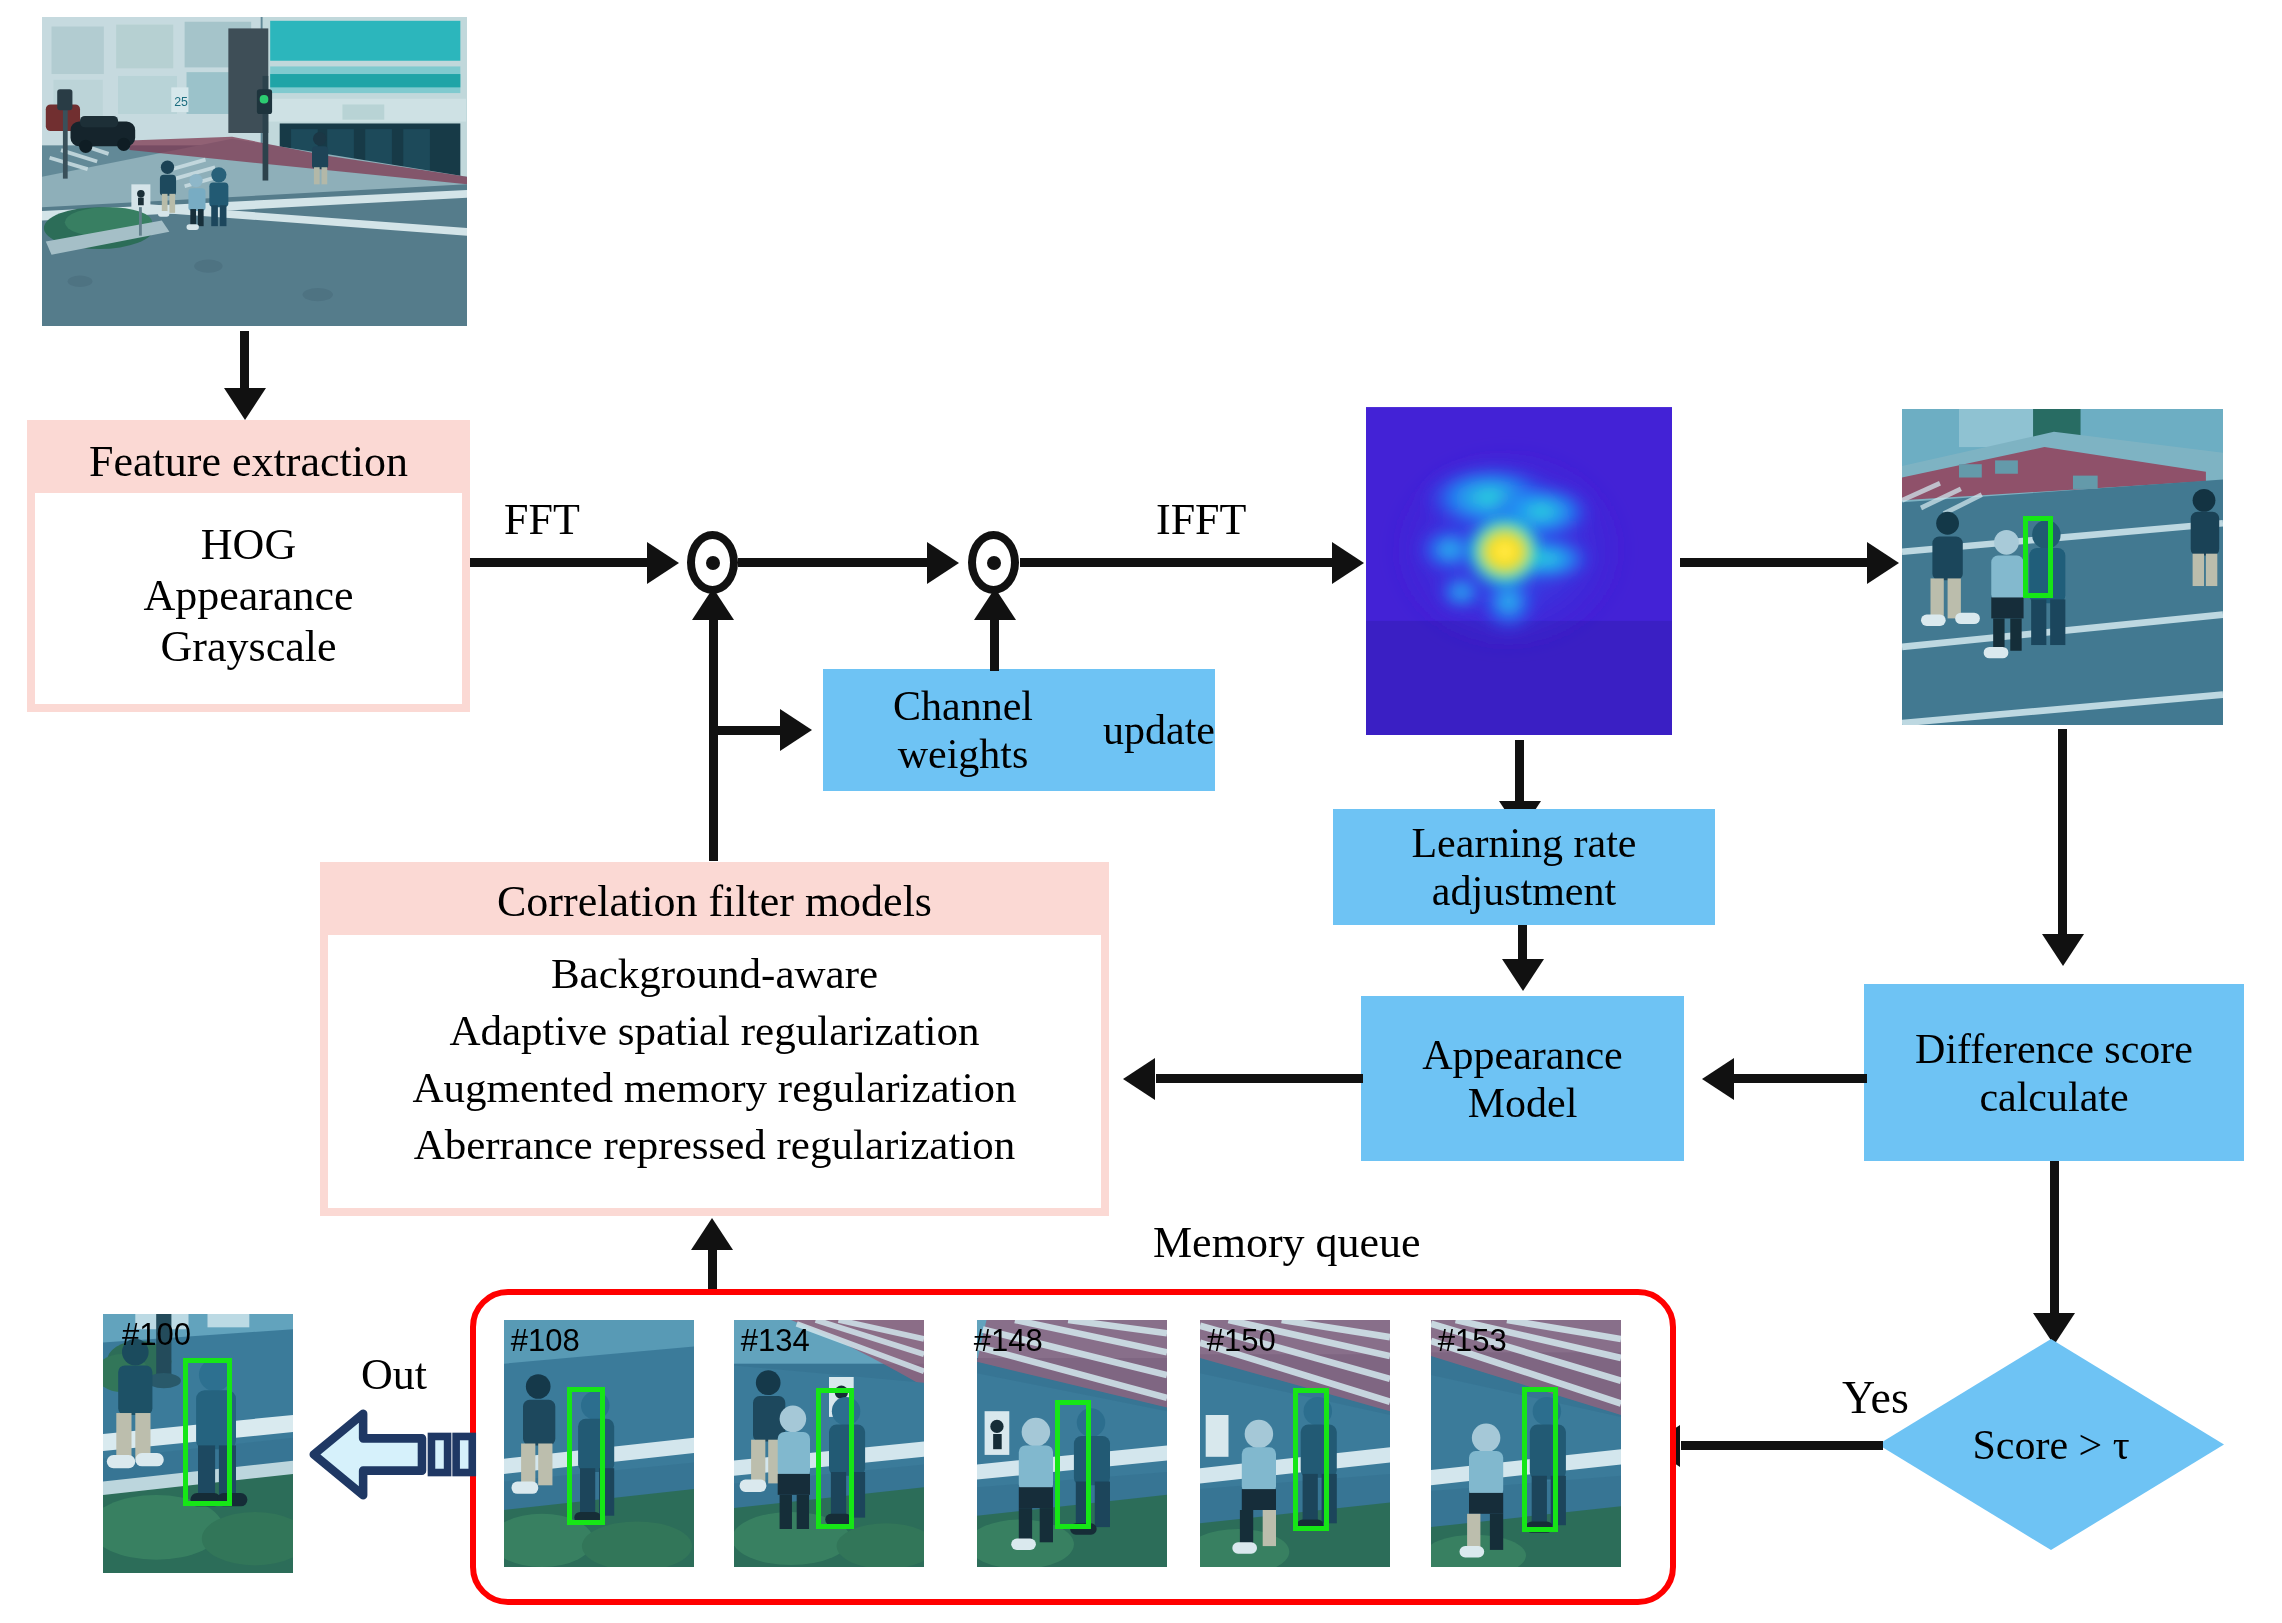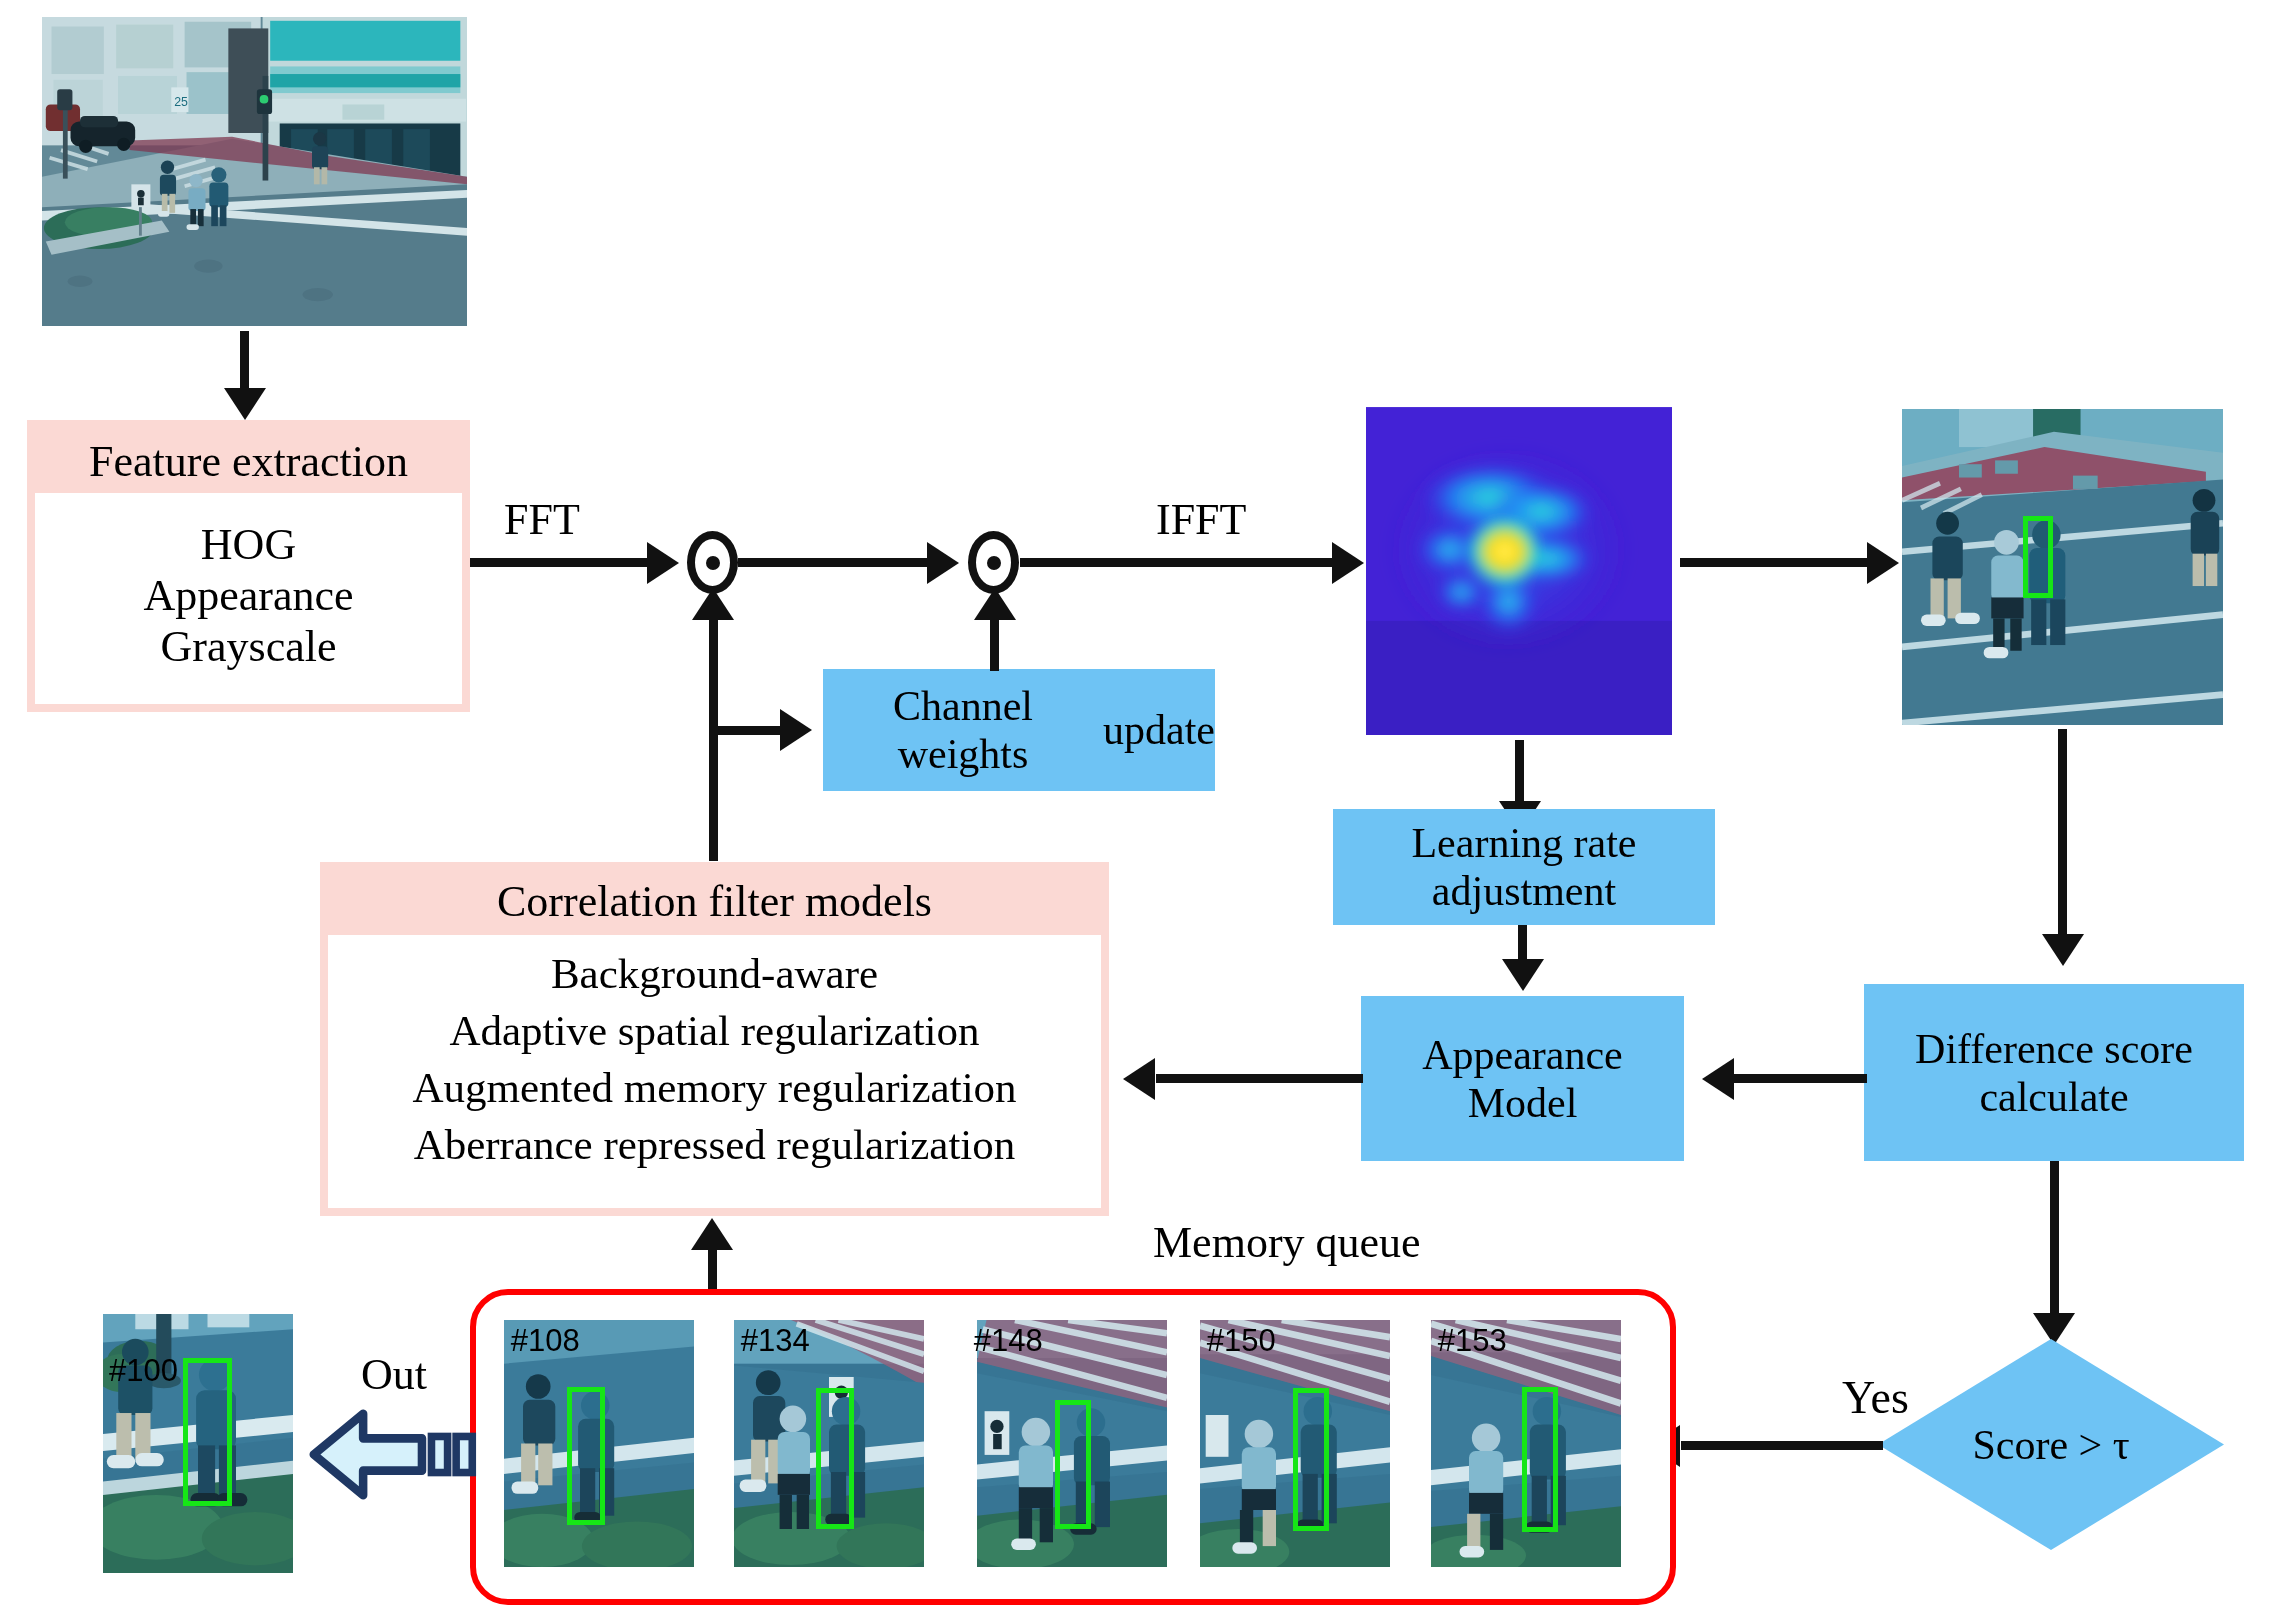--- a/index.html
+++ b/index.html
@@ -585,15 +585,15 @@
       <circle cx="118" cy="64" r="17" fill="#2f6f8d"></circle>
       <rect x="98" y="80" width="42" height="62" rx="9" fill="#26607a"></rect>
       <rect x="100" y="138" width="18" height="56" fill="#1d4358"></rect>
       <rect x="122" y="138" width="18" height="56" fill="#1d4358"></rect>
       <rect x="92" y="188" width="32" height="14" rx="7" fill="#15232a"></rect>
       <rect x="120" y="188" width="32" height="14" rx="7" fill="#15232a"></rect>
     </g>
     <rect width="200" height="272" fill="#1a82ad" opacity="0.10"></rect>
   </svg>
   <div class="gbox" style="left:80px;top:44px;width:49px;height:148px;"></div>
-  <div class="frameno" style="left:6px;top:2.9px;margin-top:36px;">#100</div>
+  <div class="frameno" style="left:19px;top:2.9px;">#100</div>
 </div>
 
 
 </body></html>

